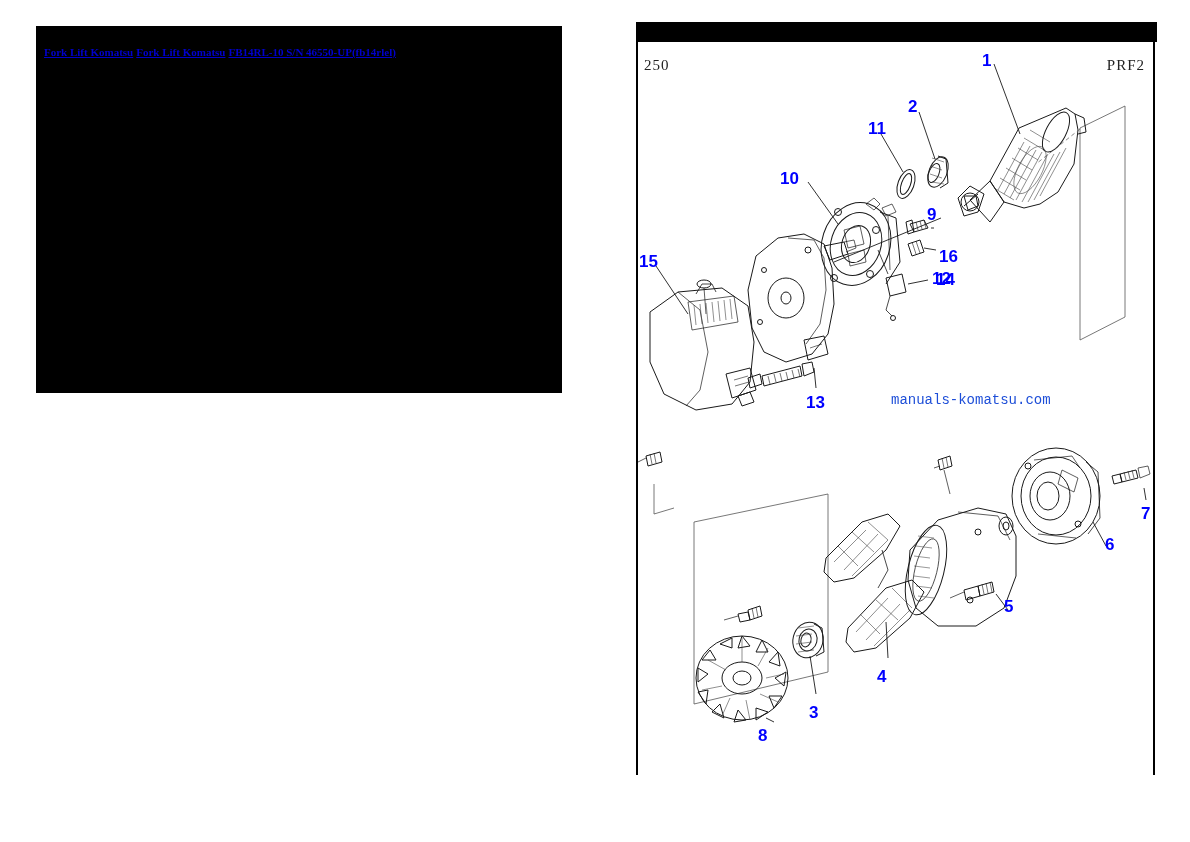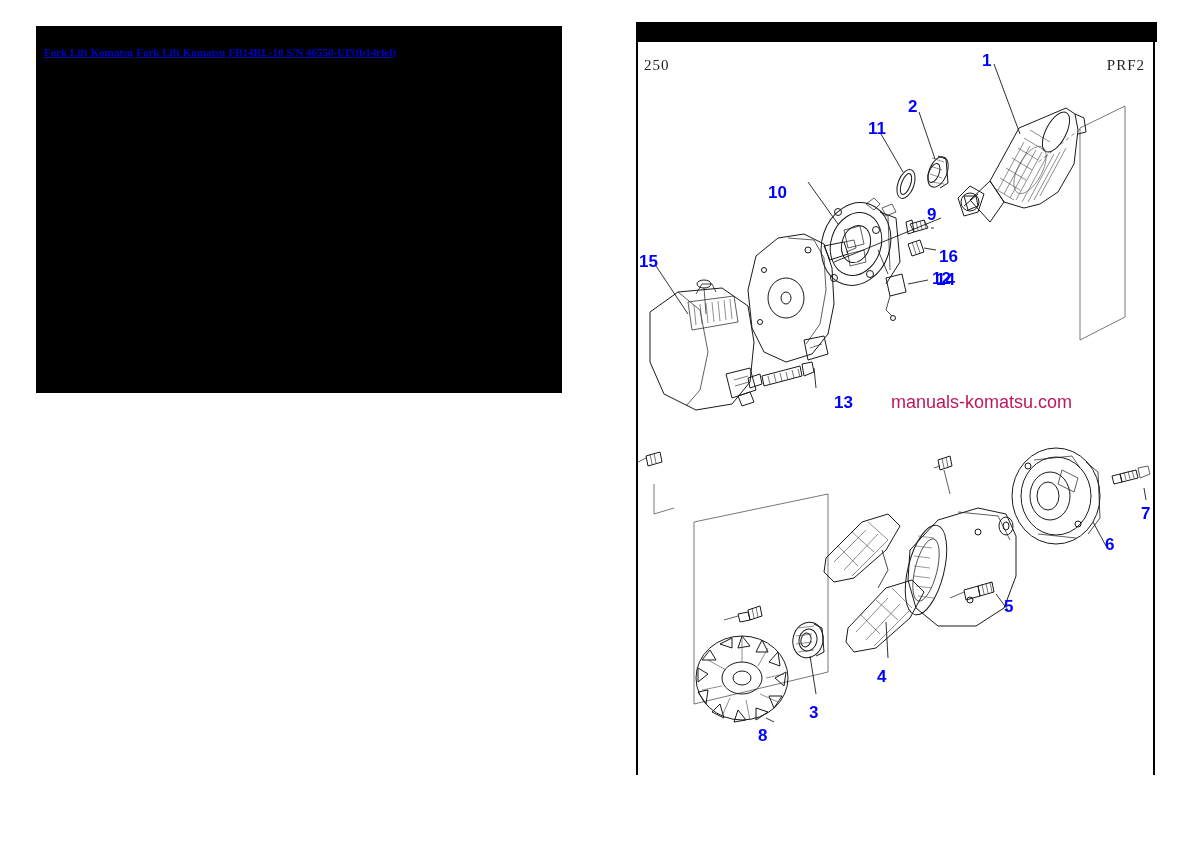--- a/index.html
+++ b/index.html
@@ -75,23 +75,23 @@
     letter-spacing: 1px;
     white-space: nowrap;
   }
   #label-page-left  { left: 6px;  top: 35px; }
   #label-page-right { right: 8px; top: 35px; text-align: center; }
 
   #watermark {
     position: absolute;
     left: 253px;
     top: 370px;
-    font-family: Liberation Sans, sans-serif;
-    font-size: 18px;
-    color: #be185d;
+    font-family: Liberation Mono, monospace;
+    font-size: 14px;
+    color: #1d4ed8;
     letter-spacing: 0px;
     white-space: nowrap;
   }
 
   
   .callout {
     position: absolute;
     font-family: "Liberation Sans", sans-serif;
     font-size: 17px;
     font-weight: bold;
@@ -397,22 +397,22 @@
 
     <div class="callout" style="left:344px; top:30px;">1</div>
     <div class="callout" style="left:270px; top:76px;">2</div>
     <div class="callout" style="left:171px; top:682px;">3</div>
     <div class="callout" style="left:239px; top:646px;">4</div>
     <div class="callout" style="left:366px; top:576px;">5</div>
     <div class="callout" style="left:467px; top:514px;">6</div>
     <div class="callout" style="left:503px; top:483px;">7</div>
     <div class="callout" style="left:120px; top:705px;">8</div>
     <div class="callout" style="left:289px; top:184px;">9</div>
-    <div class="callout" style="left:130px; top:148px;margin-top:14px;">10</div>
+    <div class="callout" style="left:142px; top:148px;">10</div>
     <div class="callout" style="left:301px; top:226px;">16</div>
     <div class="callout" style="left:294px; top:248px;">12</div>
-    <div class="callout" style="left:168px; top:372px;margin-left:28px;">13</div>
+    <div class="callout" style="left:168px; top:372px;">13</div>
     <div class="callout" style="left:298px; top:219px;margin-top:30px;">14</div>
     <div class="callout" style="left:1px;   top:231px;text-align:right;">15</div>
     <div class="callout" style="left:230px; top:98px;">11</div>
 
   </div>
 </div>
 
 </body></html>

